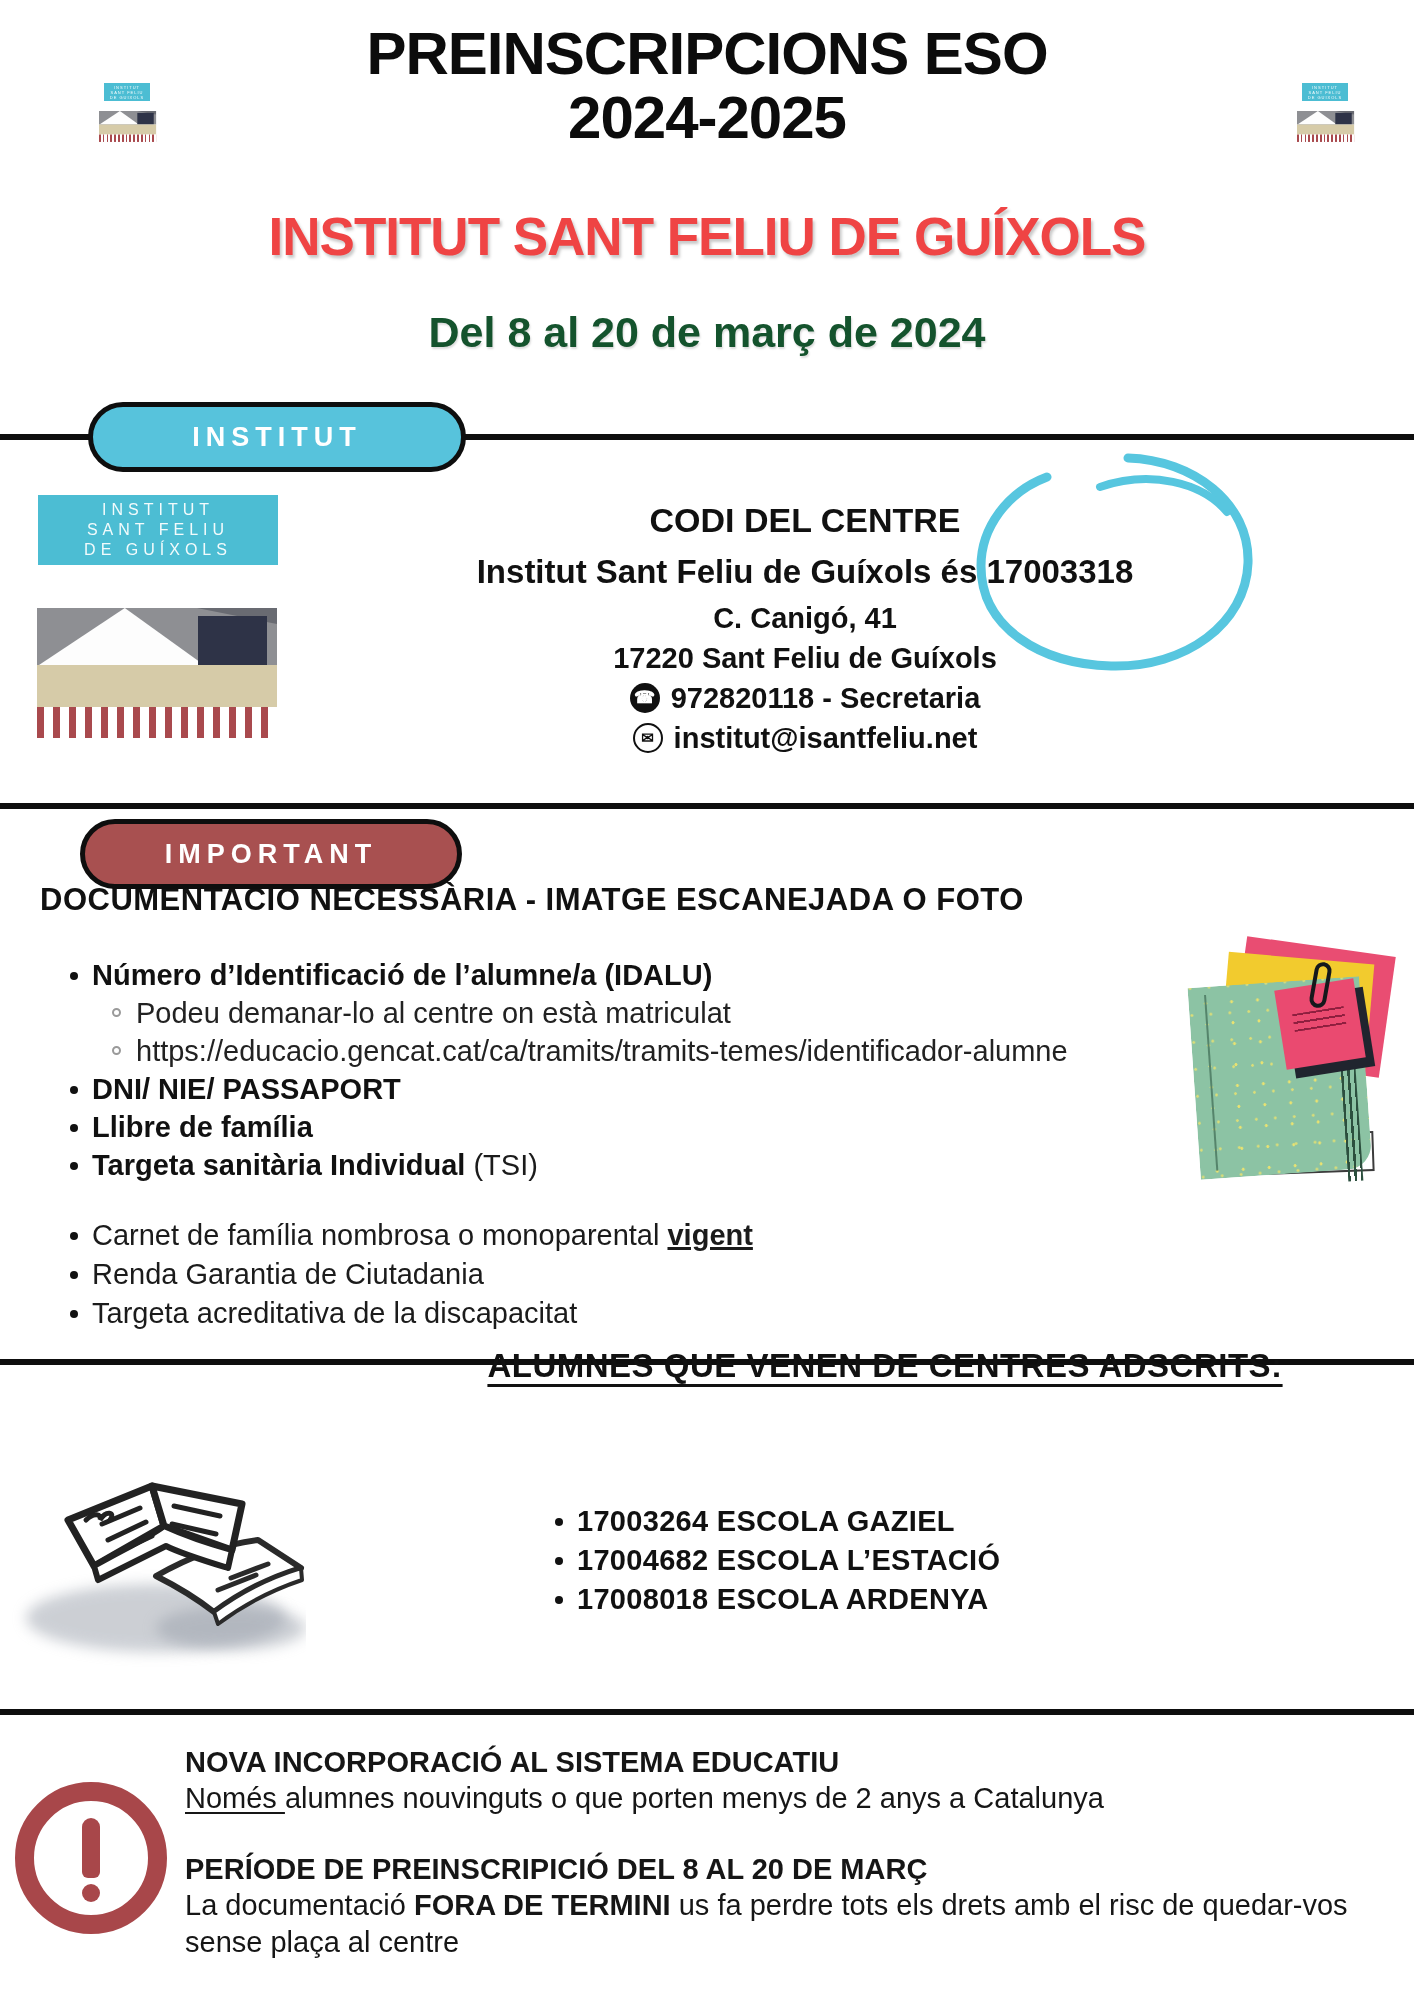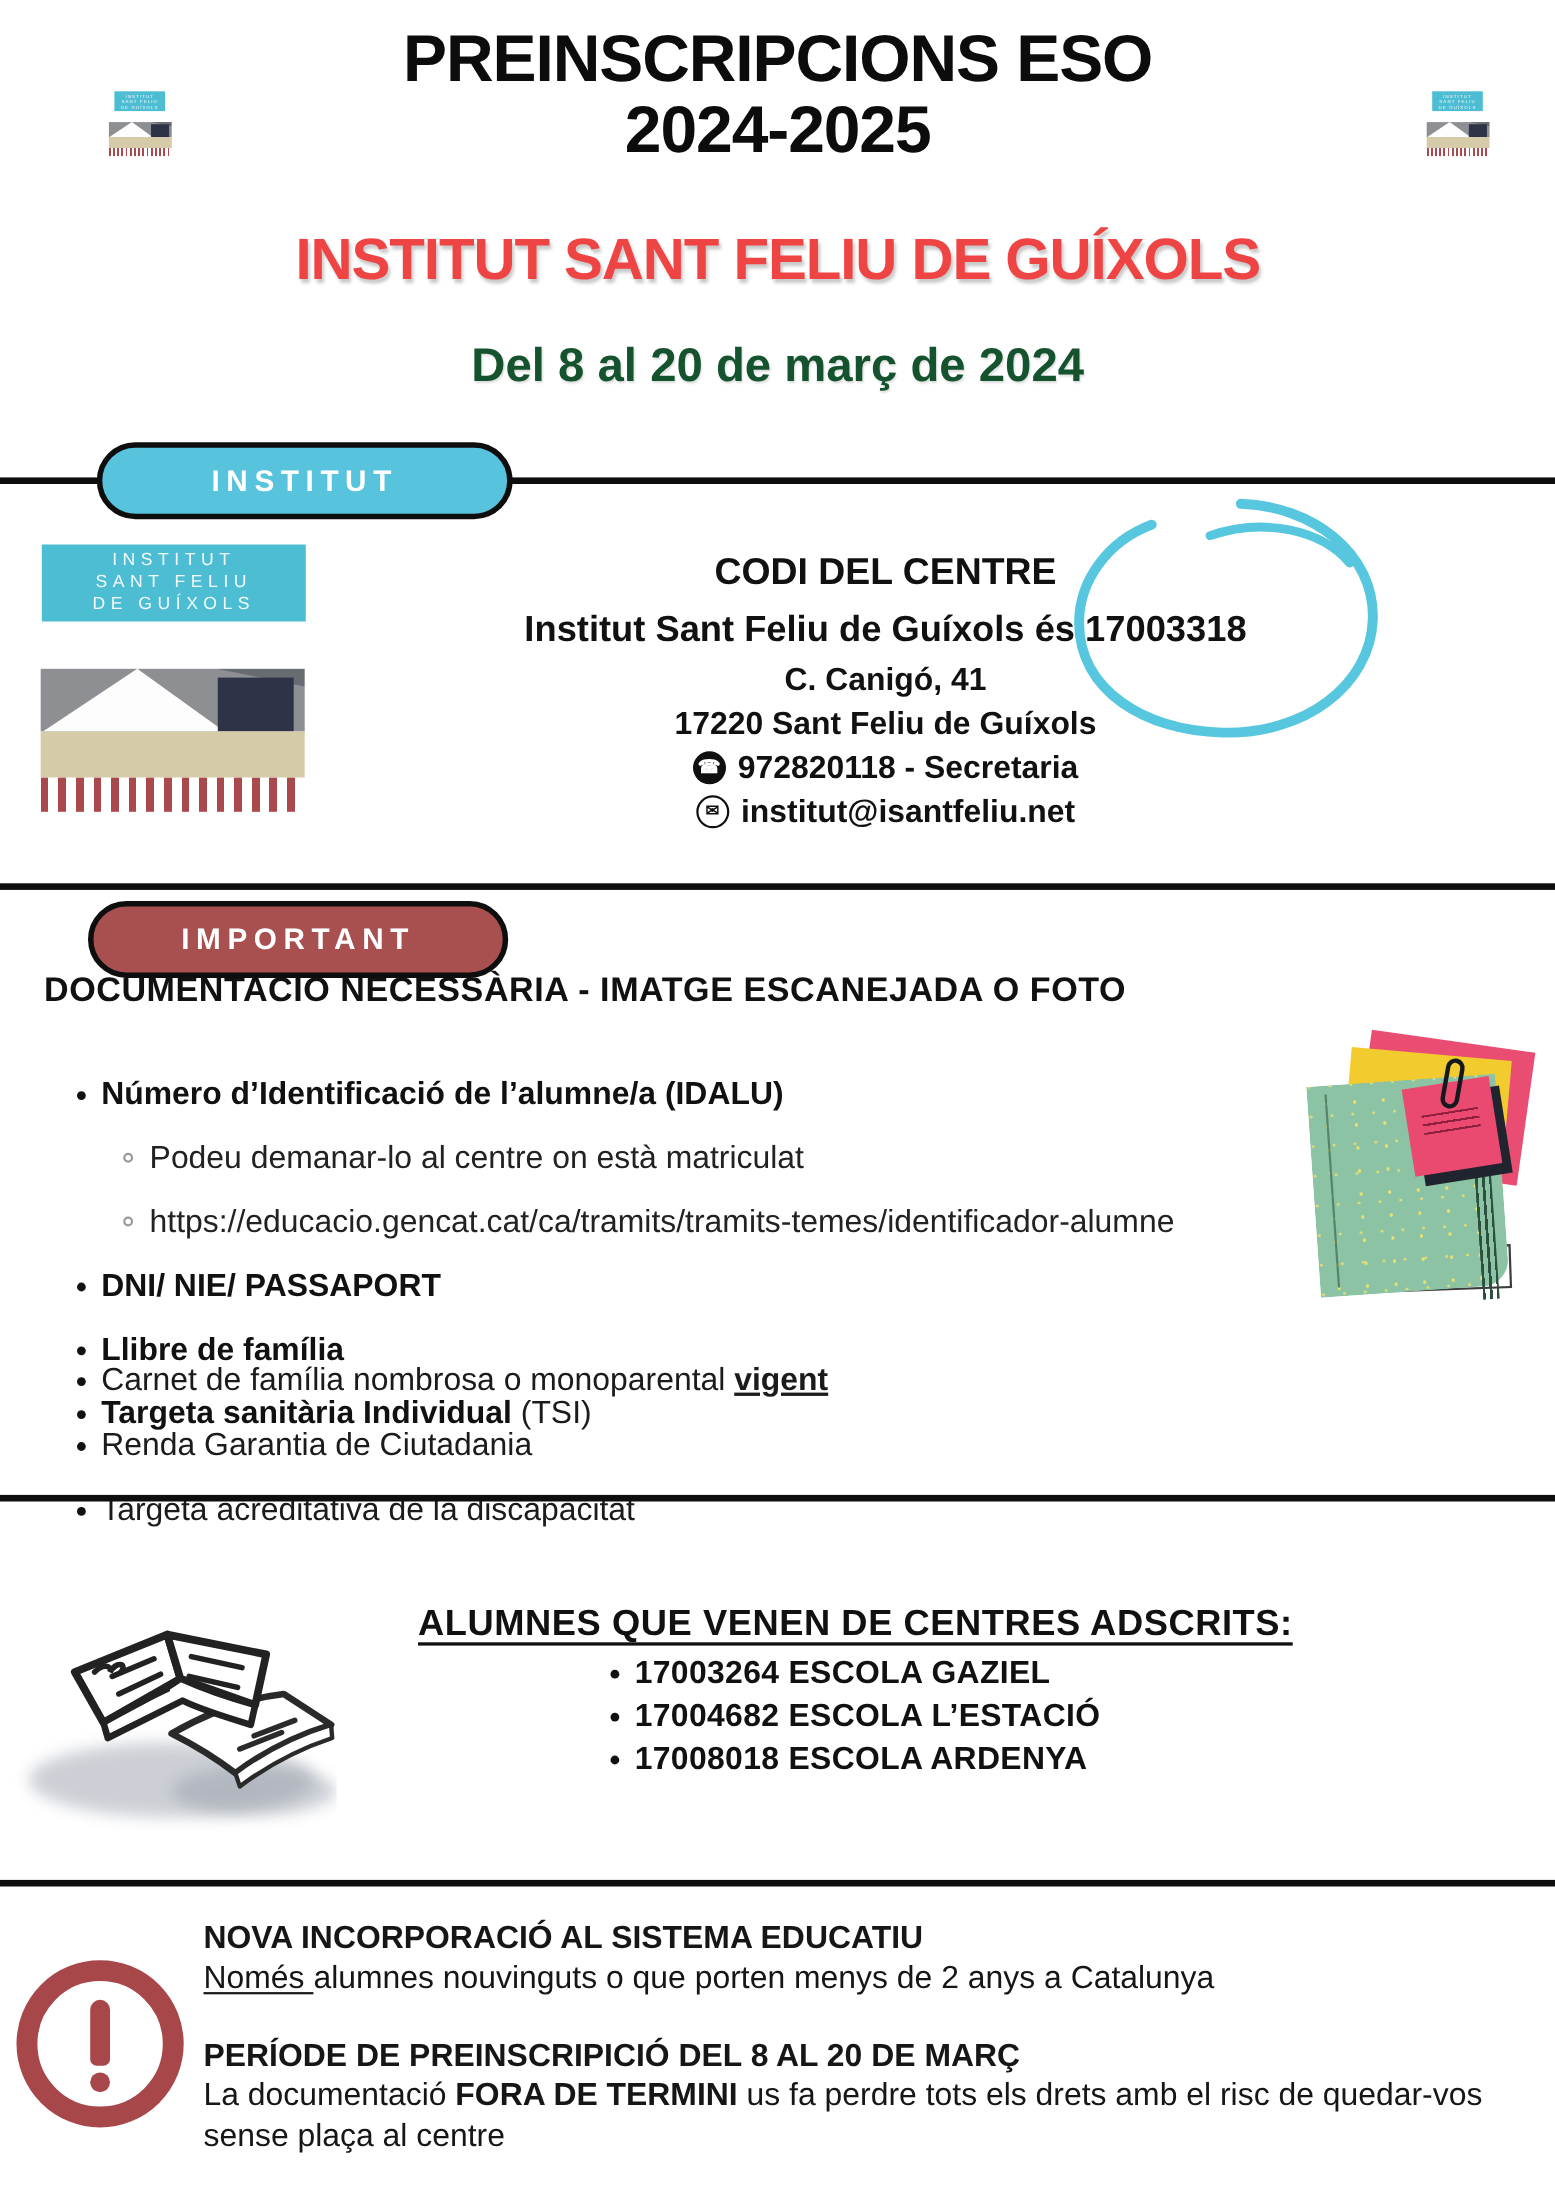--- a/index.html
+++ b/index.html
@@ -58,21 +58,21 @@
         align-items:center;justify-content:center;font-size:17px;flex:0 0 auto;}
   .icon-mail{display:inline-flex;width:30px;height:30px;border-radius:50%;border:2.5px solid #101010;
         box-sizing:border-box;color:#101010;align-items:center;justify-content:center;font-size:15px;flex:0 0 auto;}
   .circle-annotation{position:absolute;left:950px;top:446px;z-index:4;pointer-events:none;}
 
   
   .docs-heading{position:absolute;left:40px;top:882px;font-size:31px;font-weight:600;letter-spacing:.5px;}
   .doc-group{position:absolute;left:60px;}
   .g1{top:956px;}
   .g2{top:1216px;}
-  .doc-item{position:relative;font-size:29px;line-height:38px;padding-left:32px;color:#1b1b1b;margin-top:20px;}
+  .doc-item{position:relative;font-size:29px;line-height:38px;padding-left:32px;color:#1b1b1b;}
   .doc-item .bold{font-weight:700;color:#111;}
   .doc-item.sub{padding-left:76px;color:#222;}
   .b-dot{position:absolute;left:10px;top:16px;width:8px;height:8px;border-radius:50%;background:#111;}
   .b-ring{position:absolute;left:52px;top:14px;width:9px;height:9px;border-radius:50%;border:2px solid #9a9a9a;box-sizing:border-box;}
   .g2 .doc-item{line-height:39px;}
   .em-vigent{font-weight:800;text-decoration:underline;text-decoration-thickness:3px;}
 
   
   .folder-illo{position:absolute;left:1190px;top:938px;width:215px;height:248px;}
   .sheet-pink{position:absolute;left:48px;top:8px;width:150px;height:122px;background:#e94d72;transform:rotate(8deg);z-index:2;}
@@ -87,21 +87,21 @@
   .folder-lines{position:absolute;right:10px;top:92px;width:15px;height:112px;
         background:repeating-linear-gradient(90deg,#2c4f3e 0 2.5px,transparent 2.5px 6.5px);}
   .note{position:absolute;left:90px;top:46px;width:80px;height:80px;background:#ea4a70;transform:rotate(-9deg);
         box-shadow:8px 10px 0 #20242e;z-index:5;}
   .note-lines{position:absolute;left:14px;top:26px;width:52px;height:18px;
         background:repeating-linear-gradient(0deg,#8f1f3f 0 2px,transparent 2px 8px);}
   .clip{position:absolute;left:122px;top:24px;width:17px;height:46px;border:4px solid #15181c;
         border-radius:9px;transform:rotate(10deg);z-index:6;box-sizing:border-box;}
 
   
-  .adscrits-heading{position:absolute;left:380px;top:1456px;width:1010px;text-align:left;
+  .adscrits-heading{position:absolute;left:380px;top:1347px;width:1010px;text-align:center;
         font-size:33px;font-weight:800;letter-spacing:.5px;
         text-decoration:underline;text-decoration-thickness:3px;text-underline-offset:7px;}
   .school-list{position:absolute;left:545px;top:1502px;}
   .school{position:relative;font-size:29px;font-weight:700;line-height:39px;padding-left:32px;letter-spacing:.3px;}
   .school .b-dot{top:16px;}
   .books-illo{position:absolute;left:6px;top:1428px;}
 
   
   .warn-icon{position:absolute;left:15px;top:1782px;width:152px;height:152px;border:19px solid #a8474a;
         border-radius:50%;box-sizing:border-box;}

